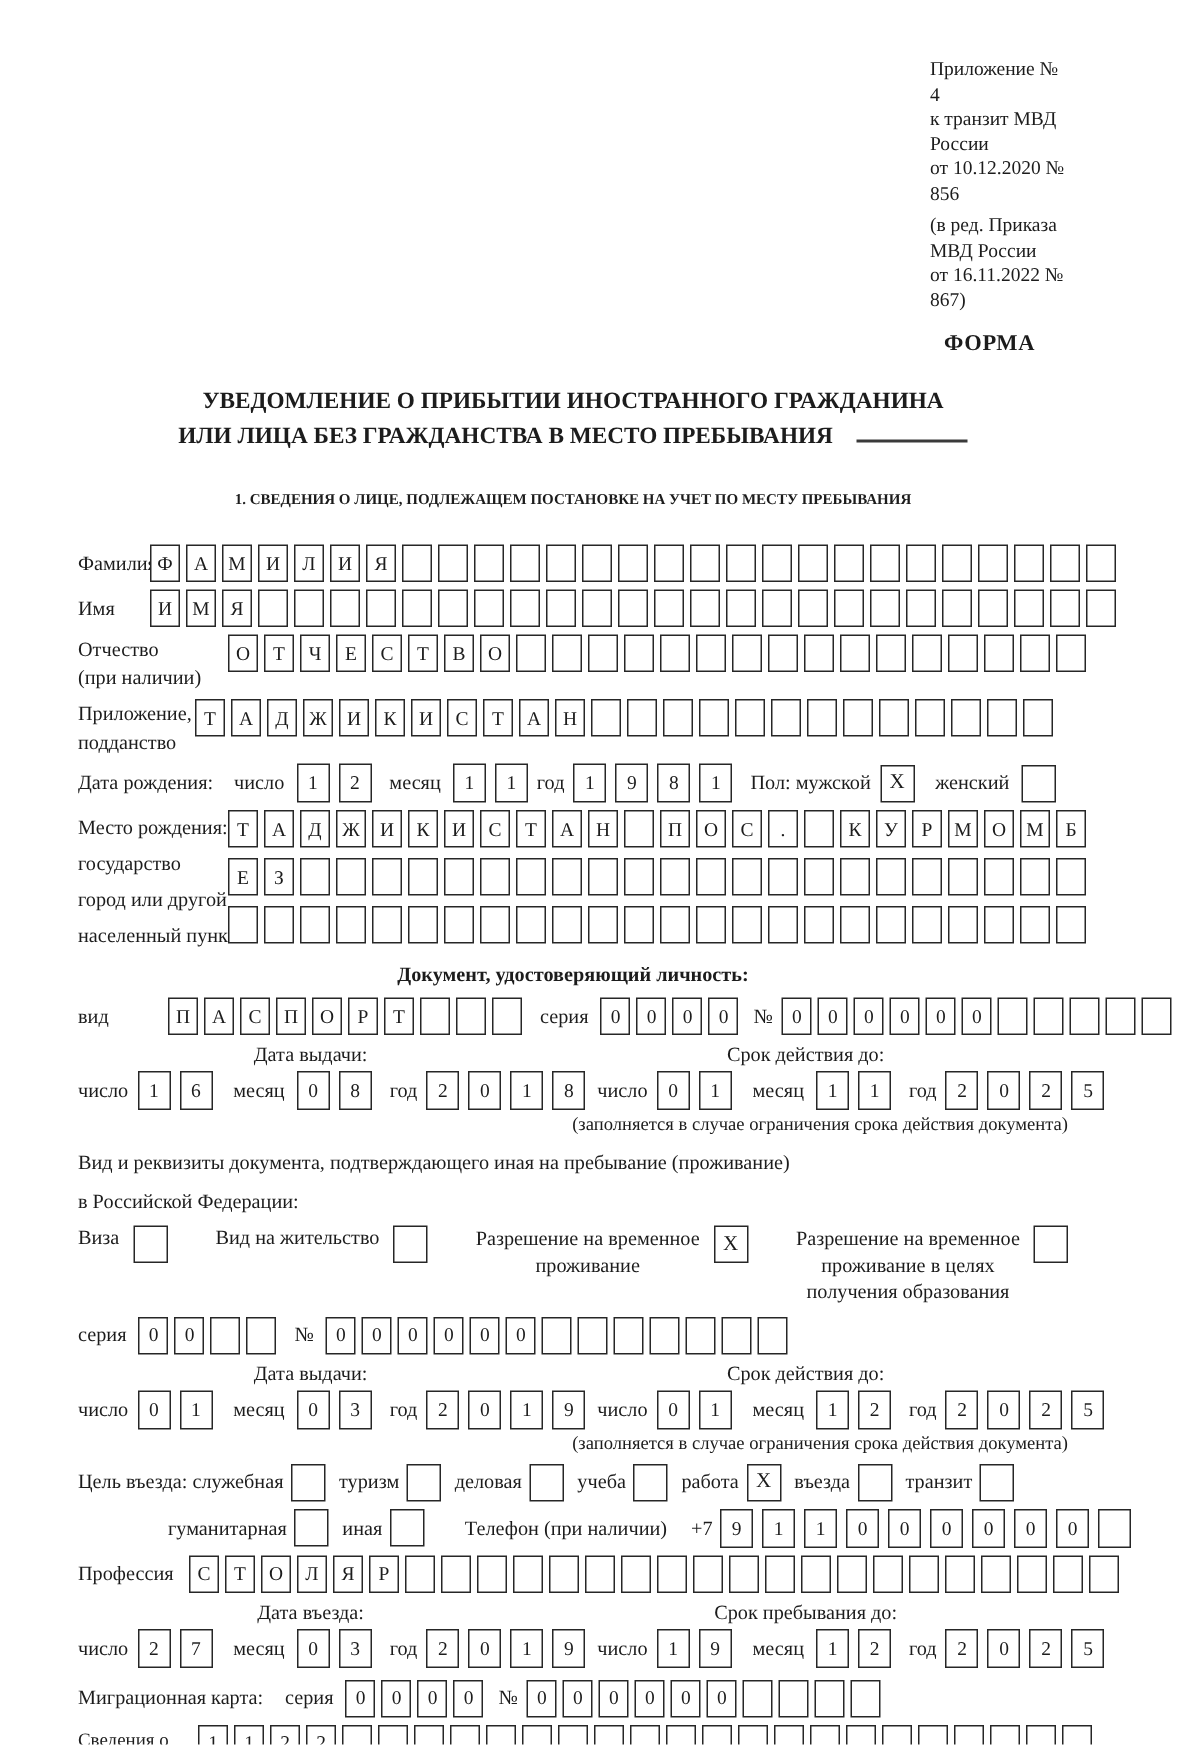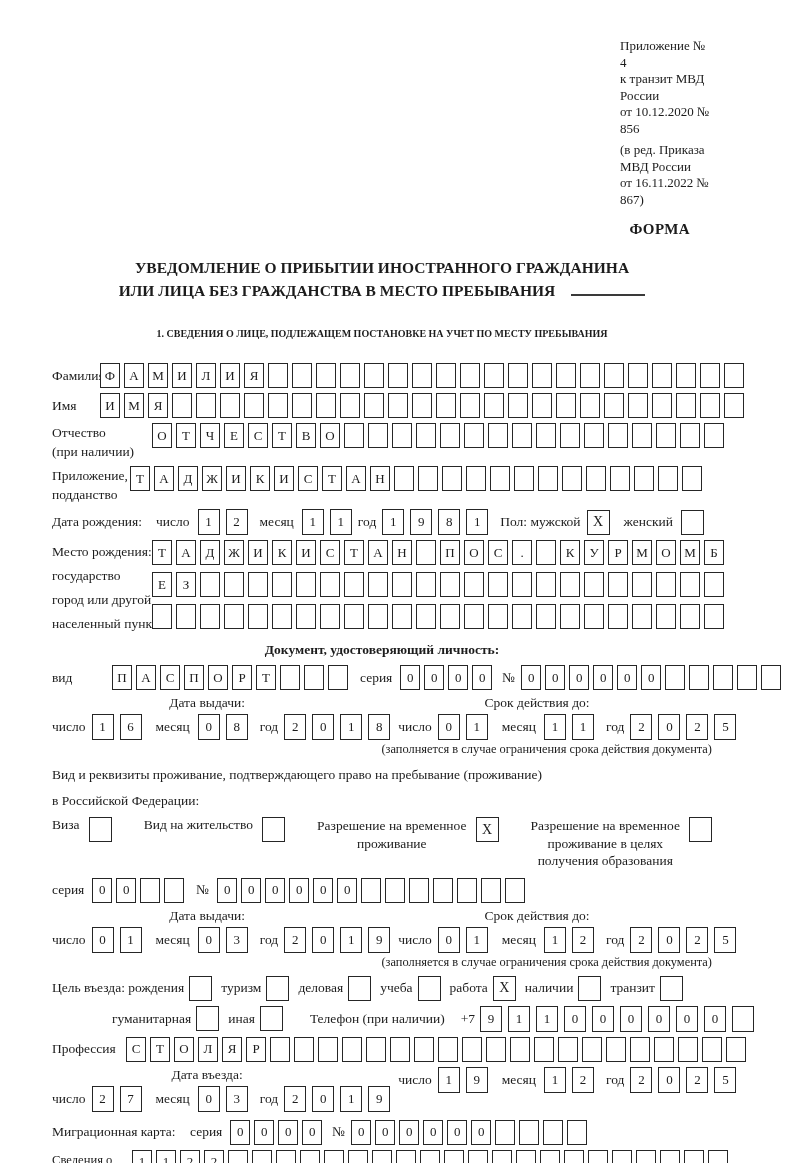--- a/index.html
+++ b/index.html
@@ -409,21 +409,21 @@
             <span class="box">2</span>
             <span class="box">0</span>
             <span class="box">2</span>
             <span class="box">5</span>
           </span>
       </div>
     </div>
   </div>
   <div class="note-r">(заполняется в случае ограничения срока действия документа)</div>
 
-  <div class="para">Вид и реквизиты проживание, подтверждающего право на пребывание (проживание)</div>
+  <div class="para">Вид и реквизиты документа, подтверждающего иная на пребывание (проживание)</div>
   <div class="para">в Российской Федерации:</div>
 
   <div class="row top cbrow">
     <span class="cbgrp">
       <span class="lbl">Виза</span>
       <span class="boxes cb">
           <span class="box"></span>
         </span>
     </span>
     <span class="cbgrp">
@@ -521,41 +521,41 @@
             <span class="box">0</span>
             <span class="box">2</span>
             <span class="box">5</span>
           </span>
       </div>
     </div>
   </div>
   <div class="note-r">(заполняется в случае ограничения срока действия документа)</div>
 
   <div class="row purpose">
-    <span class="lbl">Цель въезда: рождения</span>
+    <span class="lbl">Цель въезда: служебная</span>
     <span class="boxes cb">
         <span class="box"></span>
       </span>
     <span class="lbl">туризм</span>
     <span class="boxes cb">
         <span class="box"></span>
       </span>
     <span class="lbl">деловая</span>
     <span class="boxes cb">
         <span class="box"></span>
       </span>
     <span class="lbl">учеба</span>
     <span class="boxes cb">
         <span class="box"></span>
       </span>
     <span class="lbl">работа</span>
     <span class="boxes cb">
         <span class="box">X</span>
       </span>
-    <span class="lbl">наличии</span>
+    <span class="lbl">въезда</span>
     <span class="boxes cb">
         <span class="box"></span>
       </span>
     <span class="lbl">транзит</span>
     <span class="boxes cb">
         <span class="box"></span>
       </span>
   </div>
 
   <div class="row purpose indent60">
@@ -632,20 +632,21 @@
         <span class="lbl g6 mr6">год</span>
         <span class="boxes date">
             <span class="box">2</span>
             <span class="box">0</span>
             <span class="box">1</span>
             <span class="box">9</span>
           </span>
       </div>
     </div>
     <div class="col-r">
+      <div class="c-lbl">Срок пребывания до:</div>
       <div class="d-row" style="margin-left:36px;">
         <span class="lbl mr6">число</span>
         <span class="boxes date">
             <span class="box">1</span>
             <span class="box">9</span>
           </span>
         <span class="lbl g8 mr8">месяц</span>
         <span class="boxes date">
             <span class="box">1</span>
             <span class="box">2</span>

